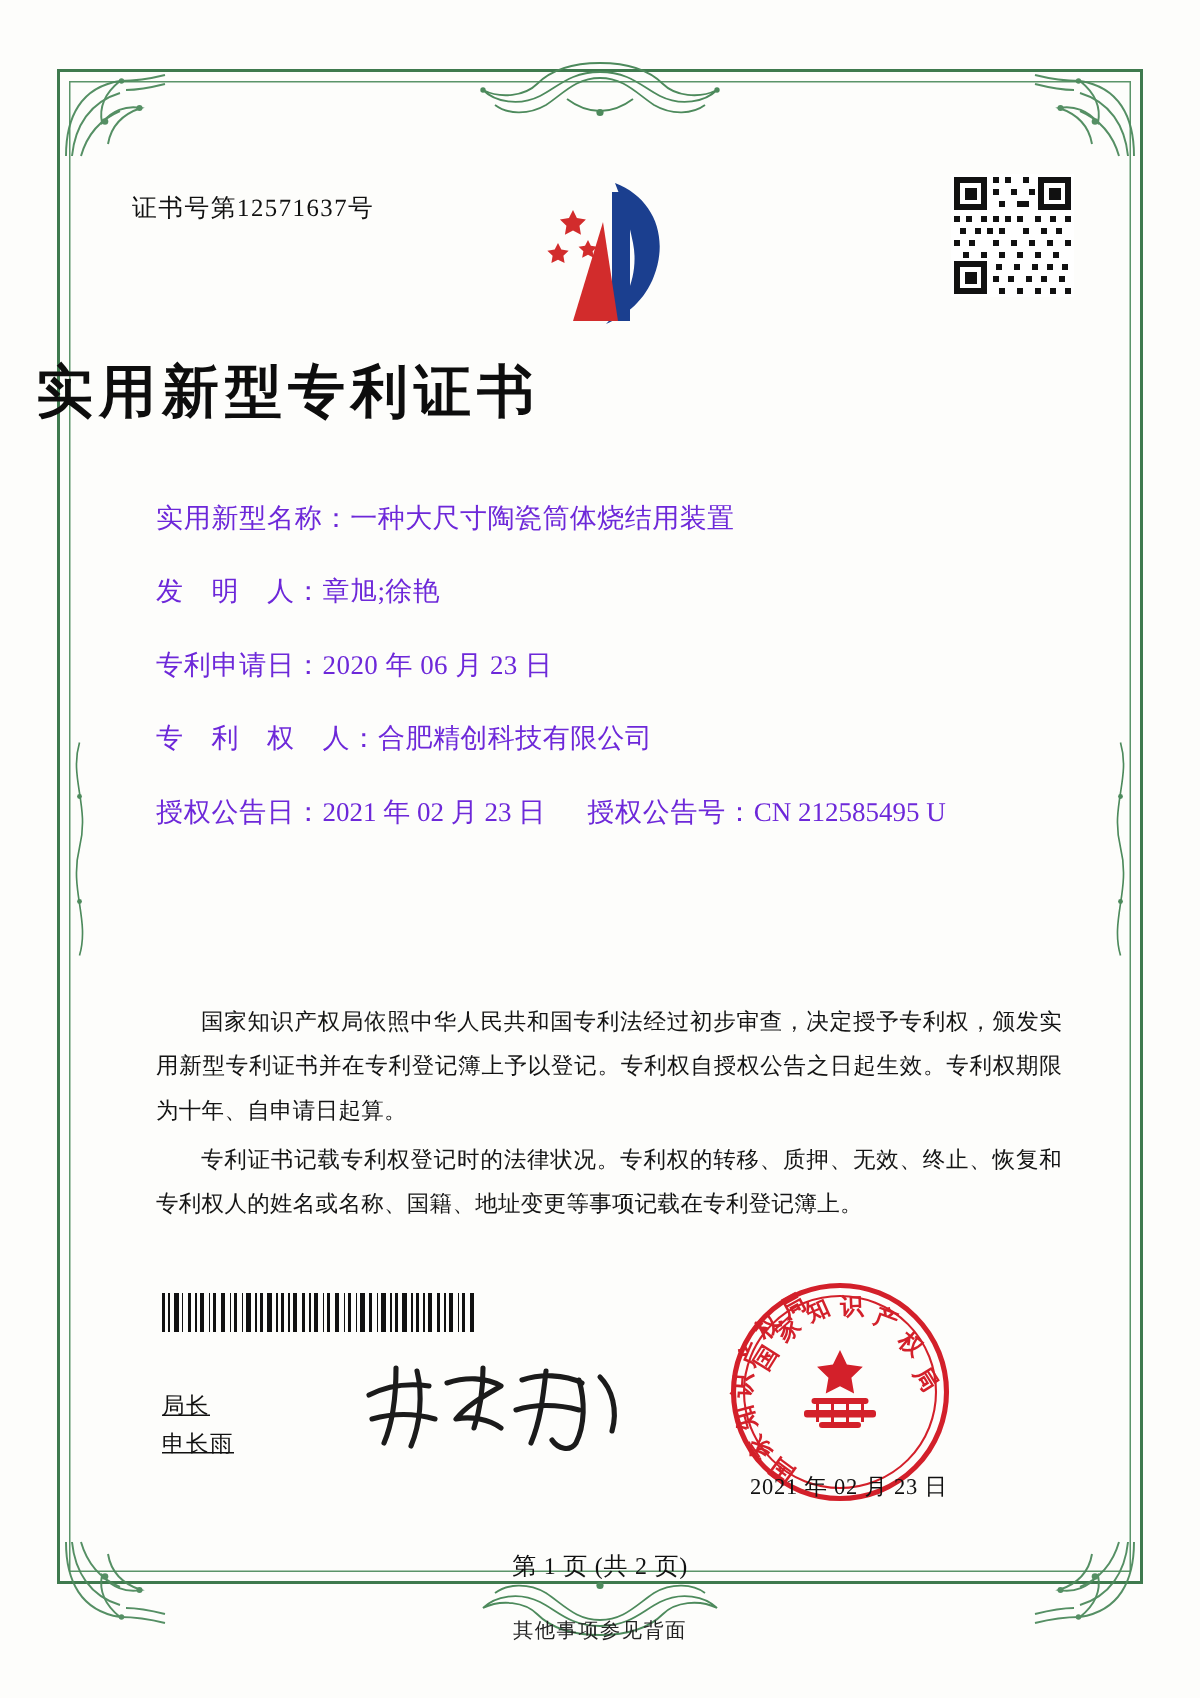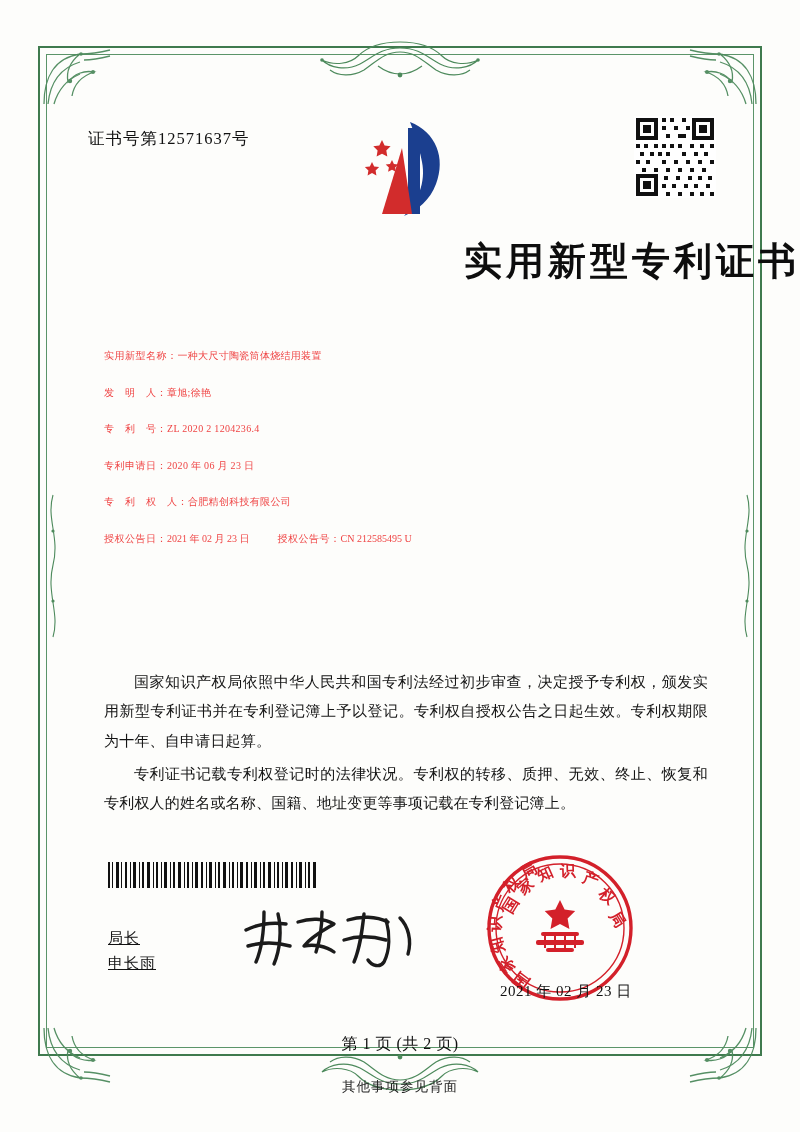--- a/index.html
+++ b/index.html
@@ -113,37 +113,38 @@
     top: 116px;
     width: 82px;
     height: 82px;
   }
   .qr svg { width: 100%; height: 100%; display: block; }
 
   .doc-title {
     position: absolute;
     left: 0; right: 0;
     top: 236px;
-    text-align: right;
+    text-align: left;
     font-size: 38px;
     font-weight: bold;
     letter-spacing: 4px;
     color: #0d0d0d;
     font-family: Liberation Mono, monospace;
+    padding-left: 24px;
   }
 
   
   .fields {
     position: absolute;
     left: 104px;
-    top: 348px;
+    top: 332px;
     width: 600px;
-    font-size: 10px;
+    font-size: 18px;
     line-height: 1.55;
-    color: #ef4444;
+    color: #6d28d9;
   }
   .field-row {
     display: flex;
     align-items: flex-start;
     margin-bottom: 21px;
   }
   .field-label {
     flex: 0 0 auto;
     white-space: pre;
     letter-spacing: .5px;
@@ -466,24 +467,20 @@
   <div class="fields">
     <div class="field-row">
       <span class="field-label">实用新型名称：</span>
       <span class="field-value">一种大尺寸陶瓷筒体烧结用装置</span>
     </div>
     <div class="field-row">
       <span class="field-label">发　明　人：</span>
       <span class="field-value">章旭;徐艳</span>
     </div>
     <div class="field-row">
-      <span class="field-label">专　利　号：</span>
-      <span class="field-value">ZL 2020 2 1204236.4</span>
-    </div>
-    <div class="field-row">
       <span class="field-label">专利申请日：</span>
       <span class="field-value">2020 年 06 月 23 日</span>
     </div>
     <div class="field-row">
       <span class="field-label">专　利　权　人：</span>
       <span class="field-value">合肥精创科技有限公司</span>
     </div>
     <div class="field-row two-col">
       <span class="field-label">授权公告日：</span>
       <span>2021 年 02 月 23 日</span>

